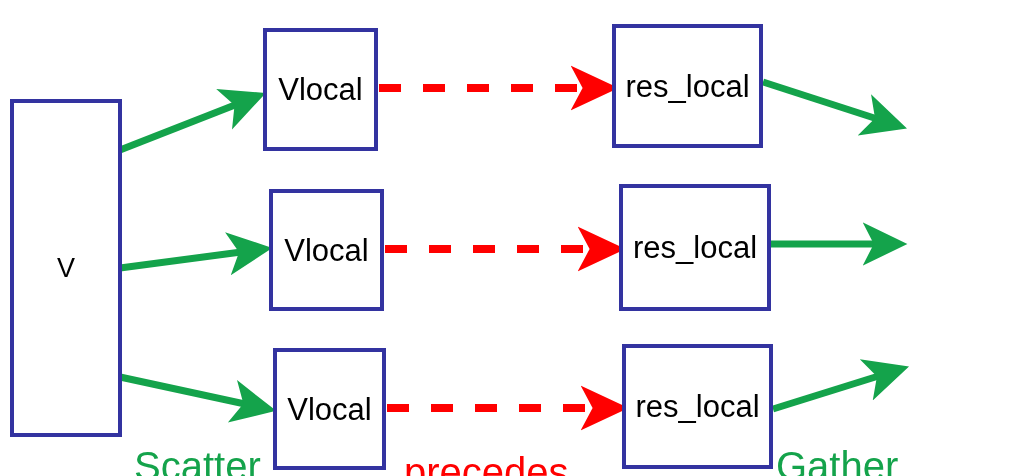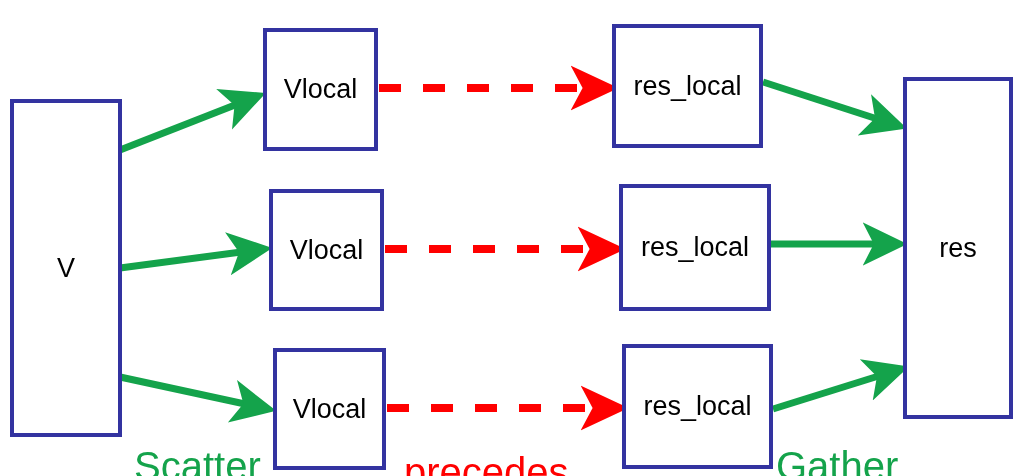--- a/index.html
+++ b/index.html
@@ -27,21 +27,21 @@
   .node-box {
     position: absolute;
     box-sizing: border-box;
     border: 4px solid #3333A0;
     background: #ffffff;
     display: flex;
     align-items: center;
     justify-content: center;
     color: #000000;
     font-family: "Liberation Sans", sans-serif;
-    font-size: 27px;
+    font-size: 31px;
     line-height: 1;
     letter-spacing: 0px;
     z-index: 3;
   }
   .node-box.tall {
     font-size: 27px;
   }
   .caption {
     position: absolute;
     font-family: "Liberation Sans", sans-serif;
@@ -105,23 +105,20 @@
   </div>
 
   <div class="node-box" style="left:619px; top:184px; width:152px; height:127px;">
     <span>res_local</span>
   </div>
 
   <div class="node-box" style="left:622px; top:344px; width:151px; height:125px;">
     <span>res_local</span>
   </div>
 
-  <div class="node-box tall" style="left:903px; top:77px; width:110px; height:342px;">
-    <span>res</span>
-  </div>
 
   <div class="caption green" style="left:134px; top:446px;">Scatter</div>
 
   <div class="caption red" style="left:404px; top:452px;">precedes</div>
 
   <div class="caption green" style="left:776px; top:446px;">Gather</div>
 
 </div>
 
 </body></html>

